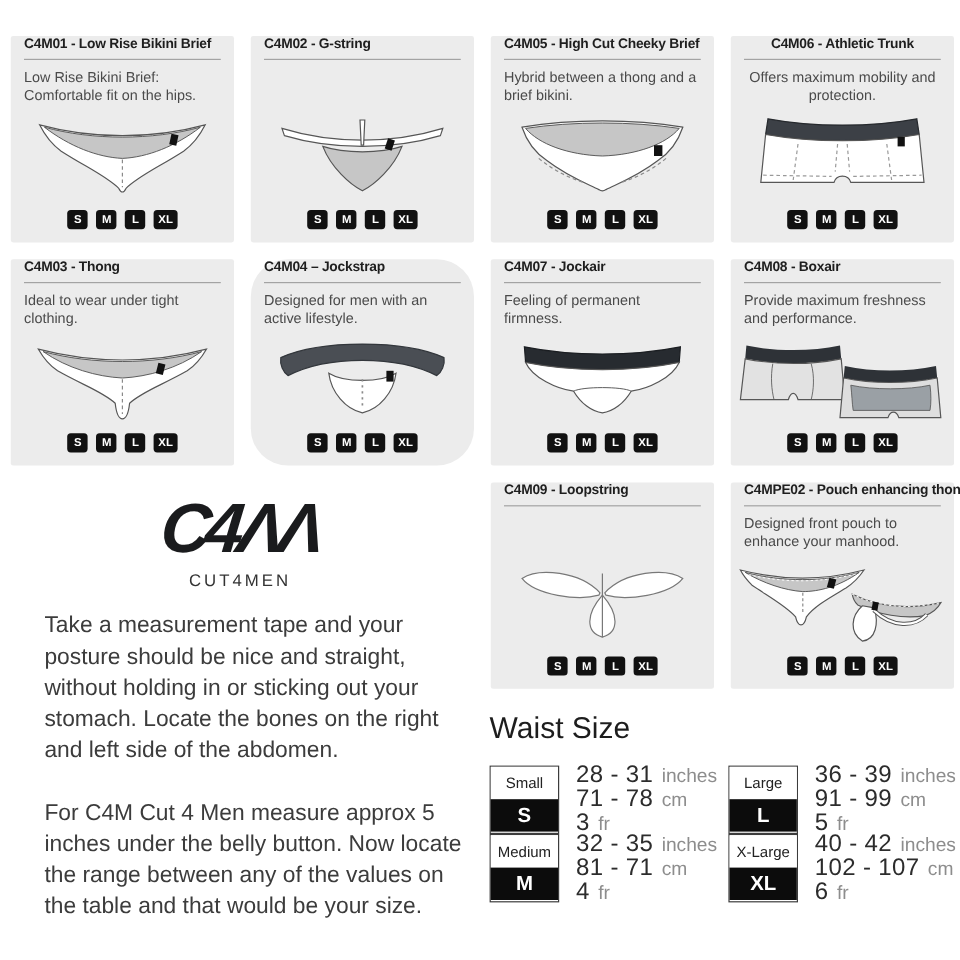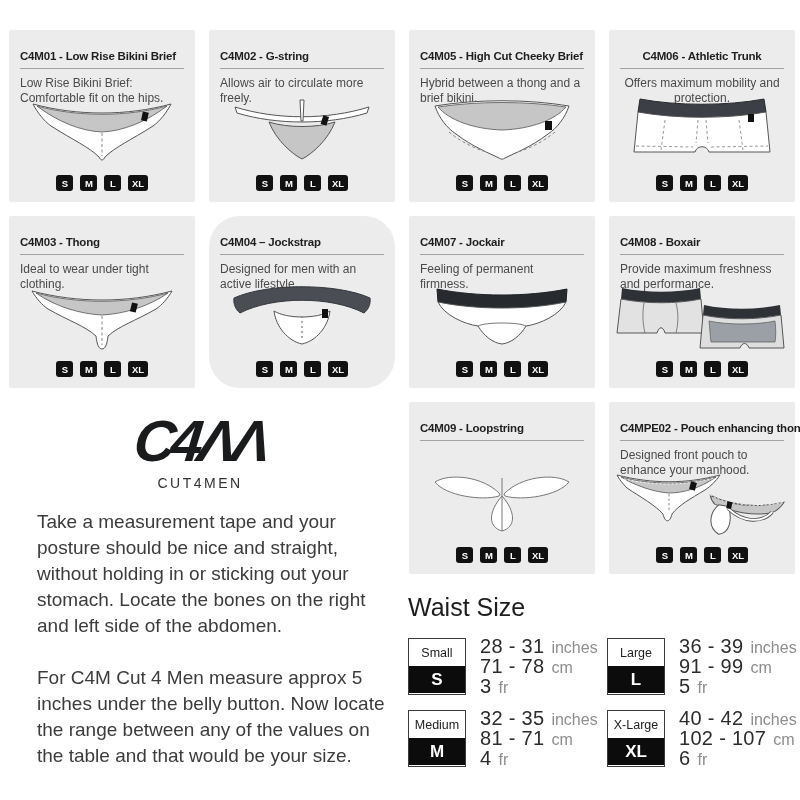--- a/index.html
+++ b/index.html
@@ -1,21 +1,21 @@
 <!DOCTYPE html>
 <html><head>
 <meta charset="utf-8">
 <style>
   html,body{margin:0;padding:0;background:#fff;}
   body{width:800px;height:800px;position:relative;overflow:hidden;
        font-family:"Liberation Sans",sans-serif;color:#222;}
 
   
   .card{position:absolute;width:186px;height:172px;background:var(--card-bg,#ececec);
-        border-radius:2px;box-sizing:border-box;padding:20px 11px;}
+        border-radius:2px;box-sizing:border-box;padding:1px 11px;}
   .card-title{font-size:11.5px;font-weight:bold;color:#1e1e1e;white-space:nowrap;
               letter-spacing:-0.2px;}
   .card-divider{border-bottom:1px solid #a3a3a3;margin-top:6px;}
   .card-desc{font-size:12px;color:#4a4a4a;line-height:1.25;margin-top:7px;height:27px;}
   .card-illus{position:absolute;left:0;right:0;top:64px;height:74px;
               display:flex;justify-content:center;align-items:center;}
   .badge-row{position:absolute;left:0;right:0;bottom:11px;display:flex;
              justify-content:center;gap:7px;}
   .size-badge{min-width:10px;height:16px;padding:0 3.5px;background:var(--badge-bg,#111);
               color:var(--badge-text,#fff);font-size:9.5px;font-weight:bold;
@@ -28,21 +28,21 @@
   .brand-sub{font-size:14px;letter-spacing:2.5px;color:#333;margin-top:5px;}
 
   
   .instructions{position:absolute;left:37px;top:509px;width:352px;
                 font-size:19px;line-height:26px;color:#3c3c3c;}
   .instructions p{margin:0 0 26px 0;}
 
   
   .waist{position:absolute;left:408px;top:593px;width:390px;}
   .waist-title{font-size:25px;font-weight:400;color:#1d1d1d;}
-  .waist-grid{margin-top:16px;display:grid;grid-template-columns:199px auto;row-gap:15px;}
+  .waist-grid{margin-top:16px;display:grid;grid-template-columns:199px auto;}
   .waist-entry{display:flex;align-items:flex-start;}
   .sizebox{width:58px;height:57px;border:1px solid #3c3c3c;box-sizing:border-box;
            flex:0 0 auto;}
   .sizebox-name{height:27px;background:#fff;display:flex;align-items:center;
                 justify-content:center;font-size:12.5px;color:#222;}
   .sizebox-letter{height:27px;background:#0c0c0c;display:flex;align-items:center;
                   justify-content:center;color:#fff;font-weight:bold;font-size:17px;}
   .meas{margin-left:14px;margin-top:-3px;}
   .meas-line{display:flex;align-items:baseline;height:20px;}
   .meas-num{font-size:20px;color:#2c2c2c;letter-spacing:0.3px;}
@@ -67,21 +67,20 @@
     <div class="badge-row">
         <div class="size-badge">S</div>
         <div class="size-badge">M</div>
         <div class="size-badge">L</div>
         <div class="size-badge">XL</div>
       </div>
   </div>
     <div class="card" style="left: 209px; top: 30px;">
     <div class="card-title">C4M02 - G-string</div>
     <div class="card-divider"></div>
-    <div class="card-desc">Allows air to circulate more freely.</div>
     <div class="card-illus">
         <svg width="150" height="72" viewBox="0 0 150 72">
    <path d="M8,12 C50,25 100,25 142,12 L140,18 C100,30 50,30 10,18 Z" fill="#fff" stroke="#565656"></path>
    <path d="M73,5 L77,5 L76,26 L74,26 Z" fill="#fff" stroke="#565656"></path>
    <path d="M42,27 C60,33 90,33 108,27 C101,45 85,59 75,64 C65,59 49,45 42,27 Z" fill="#c6c6c6" stroke="#565656"></path>
    <rect x="95" y="21" width="6" height="9" fill="#111" transform="rotate(18 98 25)"></rect>
         </svg>
       </div>
     <div class="badge-row">
         <div class="size-badge">S</div>

